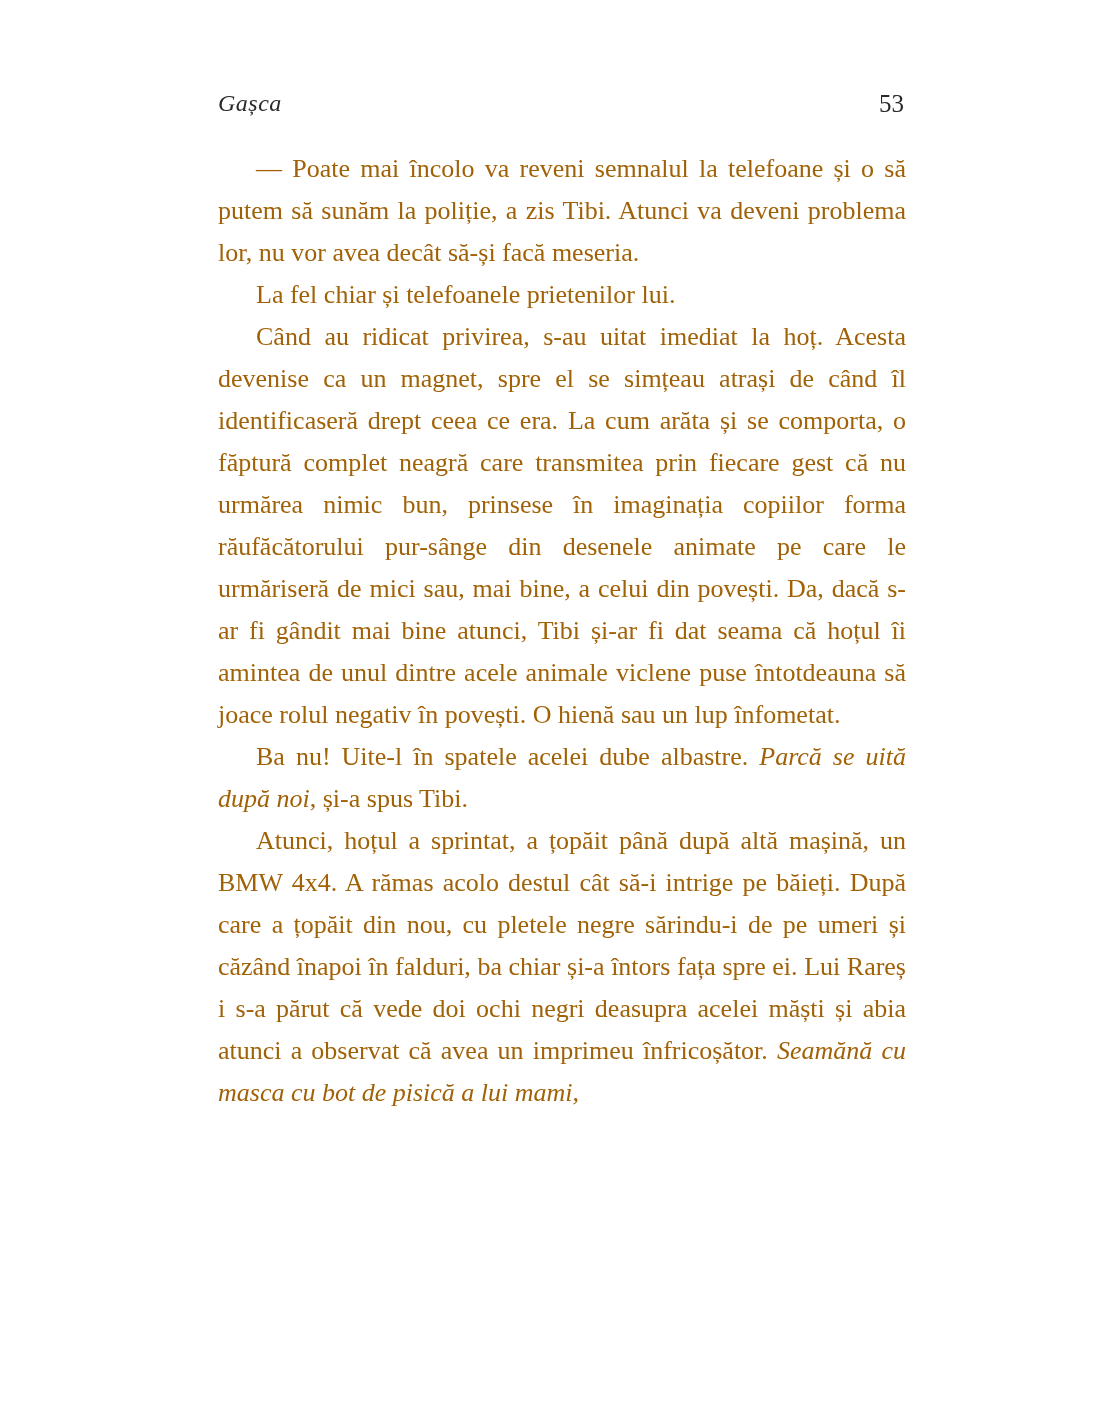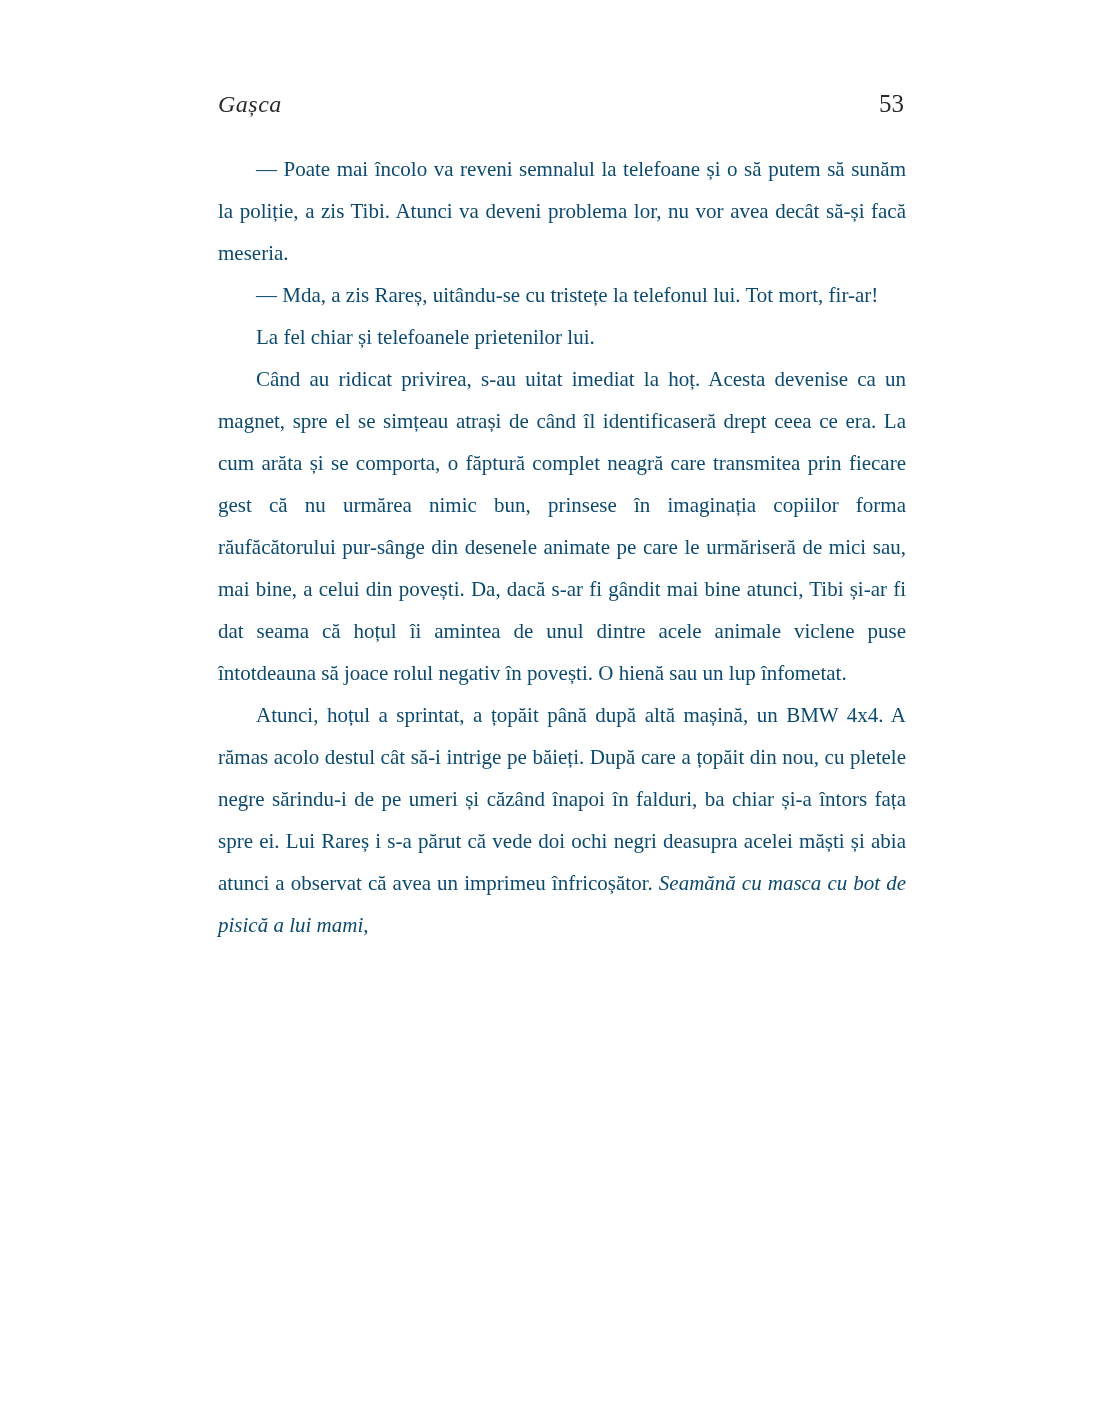--- a/index.html
+++ b/index.html
@@ -16,59 +16,59 @@
     font-family: "Liberation Serif", serif;
     color: #1e1e1e;
   }
   .page-header {
     position: absolute;
     top: 90px;
     left: 218px;
     right: 196px;
     display: flex;
     justify-content: space-between;
-    align-items: center;
+    align-items: flex-start;
     font-size: 24px;
     color: #2a2a2a;
   }
   .running-title {
     font-style: italic;
     letter-spacing: 0.5px;
   }
   .page-number {
     font-style: normal;
     font-size: 25px;
   }
   .page-body {
     position: absolute;
     top: 148px;
     left: 218px;
     width: 688px;
   }
   .page-body p.para {
     margin: 0;
-    font-size: 21px;
+    font-size: 26px;
     line-height: 42px;
     text-align: justify;
     text-indent: 38px;
-    color: #0c4a6e;
+    color: #a16207;
   }
   .page-body p.para em {
     font-style: italic;
   }
 </style>
 </head>
 <body>
 
 <div class="page">
   <div class="page-header">
     <span class="running-title">Gașca</span>
     <span class="page-number">53</span>
   </div>
 
   <main class="page-body">
       <p class="para"><span>— Poate mai încolo va reveni semnalul la telefoane și o să putem să sunăm la poliție, a zis Tibi. Atunci va deveni problema lor, nu vor avea decât să-și facă meseria.</span></p>
-      <p class="para"><span>— Mda, a zis Rareș, uitându-se cu tristețe la telefonul lui. Tot mort, fir-ar!</span></p>
       <p class="para"><span>La fel chiar și telefoanele prietenilor lui.</span></p>
       <p class="para"><span>Când au ridicat privirea, s-au uitat imediat la hoț. Acesta devenise ca un magnet, spre el se simțeau atrași de când îl identificaseră drept ceea ce era. La cum arăta și se comporta, o făptură complet neagră care transmitea prin fiecare gest că nu urmărea nimic bun, prinsese în imaginația copiilor forma răufăcătorului pur-sânge din desenele animate pe care le urmăriseră de mici sau, mai bine, a celui din povești. Da, dacă s-ar fi gândit mai bine atunci, Tibi și-ar fi dat seama că hoțul îi amintea de unul dintre acele animale viclene puse întotdeauna să joace rolul negativ în povești. O hienă sau un lup înfometat.</span></p>
+      <p class="para"><span>Ba nu! Uite-l în spatele acelei dube albastre. </span><em>Parcă se uită după noi</em><span>, și-a spus Tibi.</span></p>
       <p class="para"><span>Atunci, hoțul a sprintat, a țopăit până după altă mașină, un BMW 4x4. A rămas acolo destul cât să-i intrige pe băieți. După care a țopăit din nou, cu pletele negre sărindu-i de pe umeri și căzând înapoi în falduri, ba chiar și-a întors fața spre ei. Lui Rareș i s-a părut că vede doi ochi negri deasupra acelei măști și abia atunci a observat că avea un imprimeu înfricoșător. </span><em>Seamănă cu masca cu bot de pisică a lui mami,</em></p>
     </main>
 </div>
 
 </body></html>

